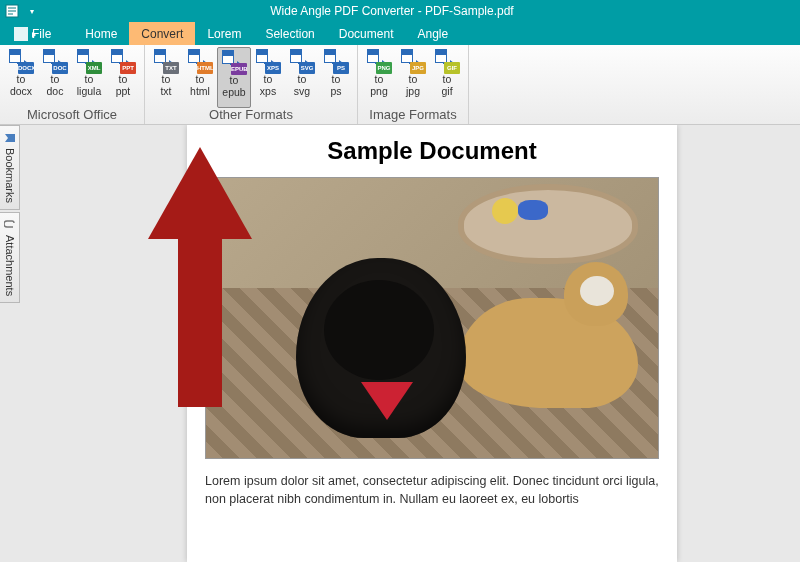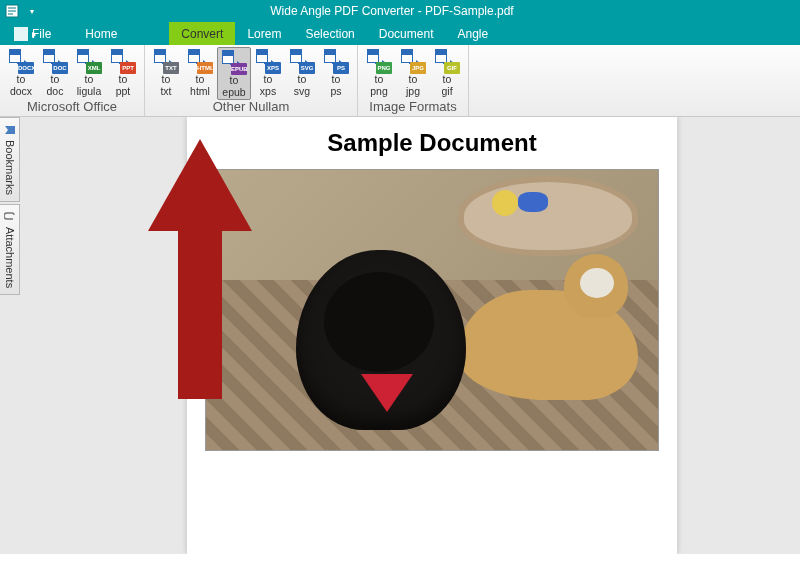--- a/index.html
+++ b/index.html
@@ -45,23 +45,23 @@
     }
     .menu-item.file { margin-left: 2px; }
     .menu-item.file .file-icon {
       width: 14px; height: 14px; background: rgba(255,255,255,0.9);
       margin-right: 4px; position: relative;
     }
     .menu-item.file .file-icon::after {
       content: ""; position: absolute; right: -8px; top: 5px;
       border-left: 4px solid #fff; border-top: 3px solid transparent; border-bottom: 3px solid transparent;
     }
-    .menu-item.active { background: #84cc16; color: #333; margin-left: 40px; }
+    .menu-item.active { background: #fdba74; color: #333; }
     .ribbon {
-      height: 72px;
+      height: 80px;
       background: linear-gradient(#fdfdfd,#ececec);
       border-bottom: 1px solid #c9c9c9;
       display: flex;
     }
     .ribbon-group {
       display: flex;
       flex-direction: column;
       align-items: center;
       border-right: 1px solid #d0d0d0;
       padding: 2px 4px 0 4px;
@@ -334,21 +334,21 @@
         <div class="rbtn">
           <div class="ricon">
             <div class="pdf-badge"></div>
             <div class="arrow-mini"></div>
             <div class="fmt" style="background:#2a6ab8">PS</div>
           </div>
           <div class="rlabel">to</div>
           <div class="rlabel">ps</div>
         </div>
       </div>
-      <div class="group-label">Other Nullam</div>
+      <div class="group-label">Other Formats</div>
     </div>
     <div class="ribbon-group">
       <div class="group-items">
         <div class="rbtn">
           <div class="ricon">
             <div class="pdf-badge"></div>
             <div class="arrow-mini"></div>
             <div class="fmt" style="background:#3aa04a">PNG</div>
           </div>
           <div class="rlabel">to</div>
@@ -403,20 +403,21 @@
       <h1>Sample Document</h1>
       <div class="photo">
         <div class="bed"></div>
           <div class="toy1"></div>
           <div class="toy2"></div>
         <div class="carpet"></div>
         <div class="dog-tan"></div>
         <div class="dog-black"></div>
         <div class="bandana"></div>
       </div>
+      <p class="body-text">Lorem ipsum dolor sit amet, consectetur adipiscing elit. Donec tincidunt orci ligula, non placerat nibh condimentum in. Nullam eu laoreet ex, eu lobortis</p>
     </div>
 
     <div class="big-arrow">
       <div class="head"></div>
         <div class="shaft"></div>
     </div>
   </div>
 </div>
 
 </body></html>

